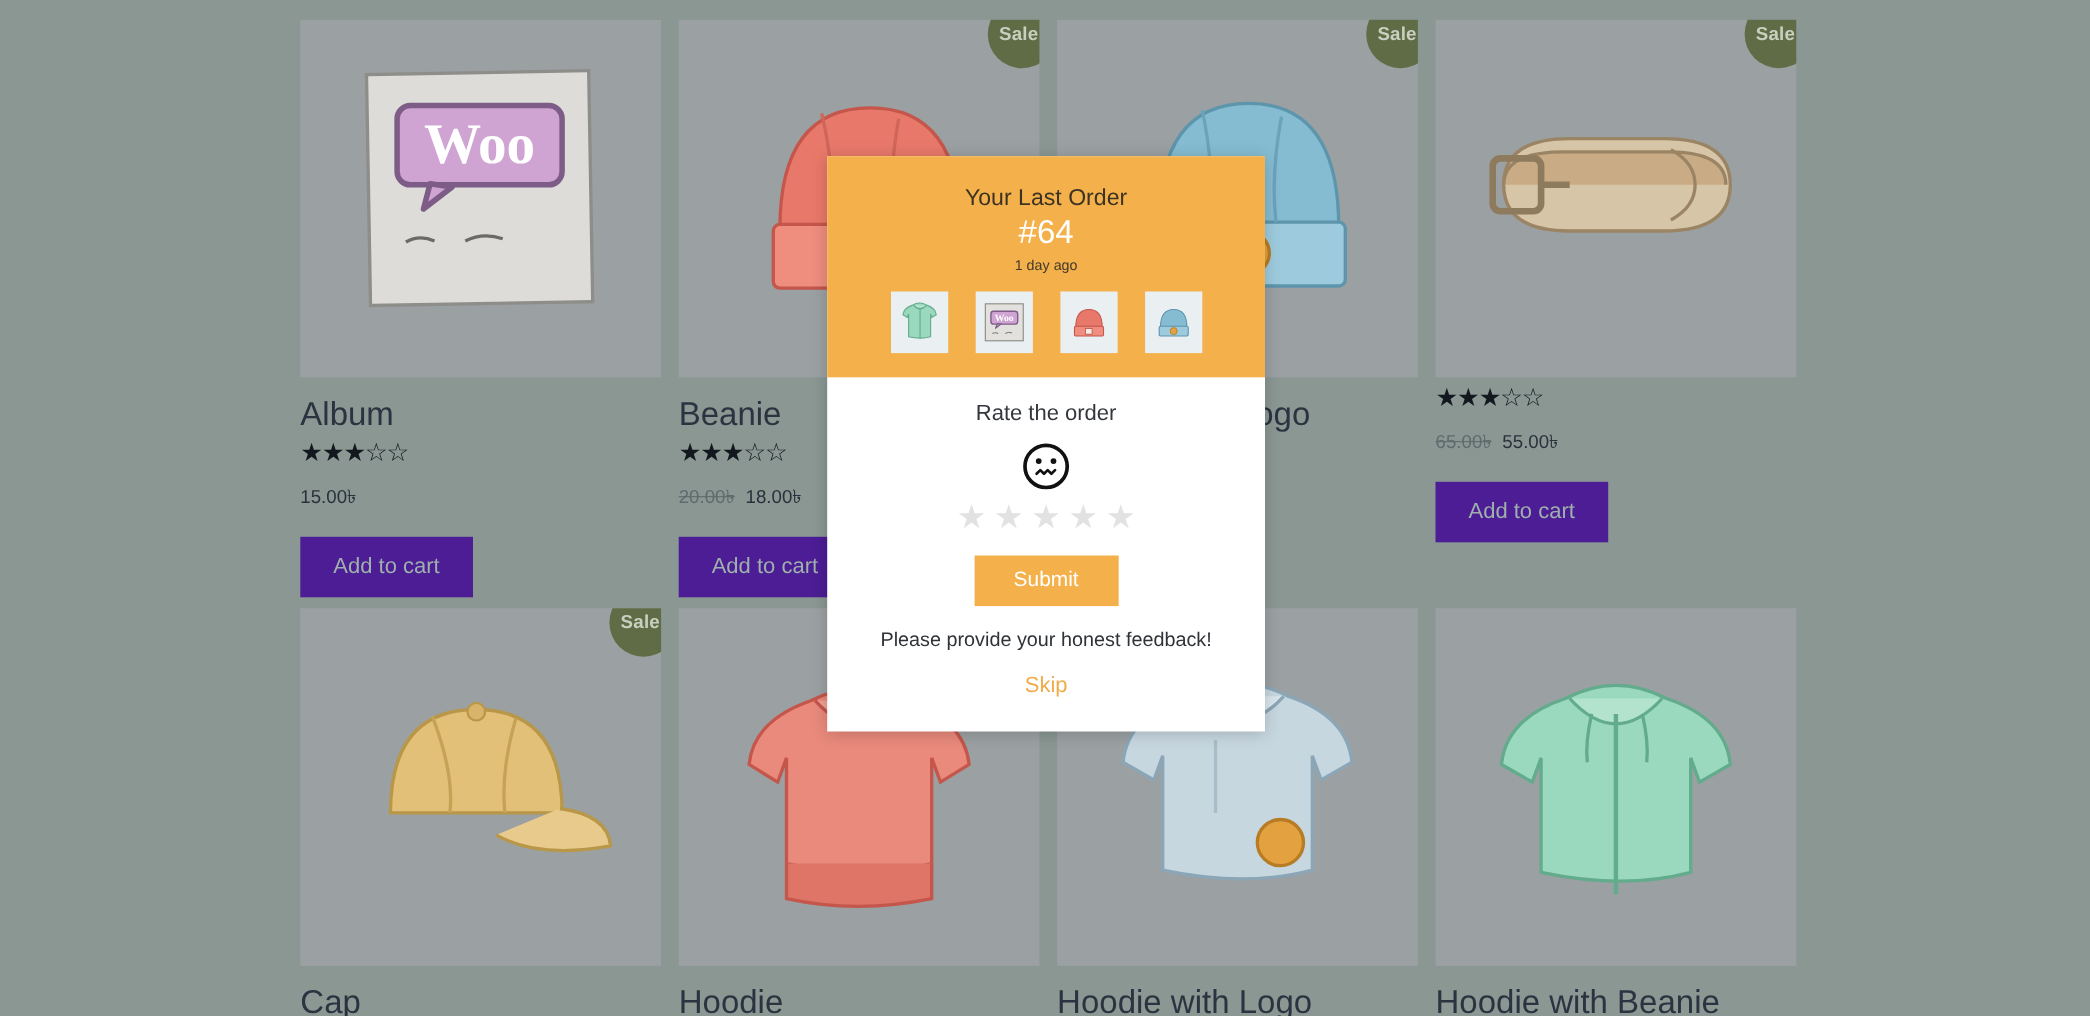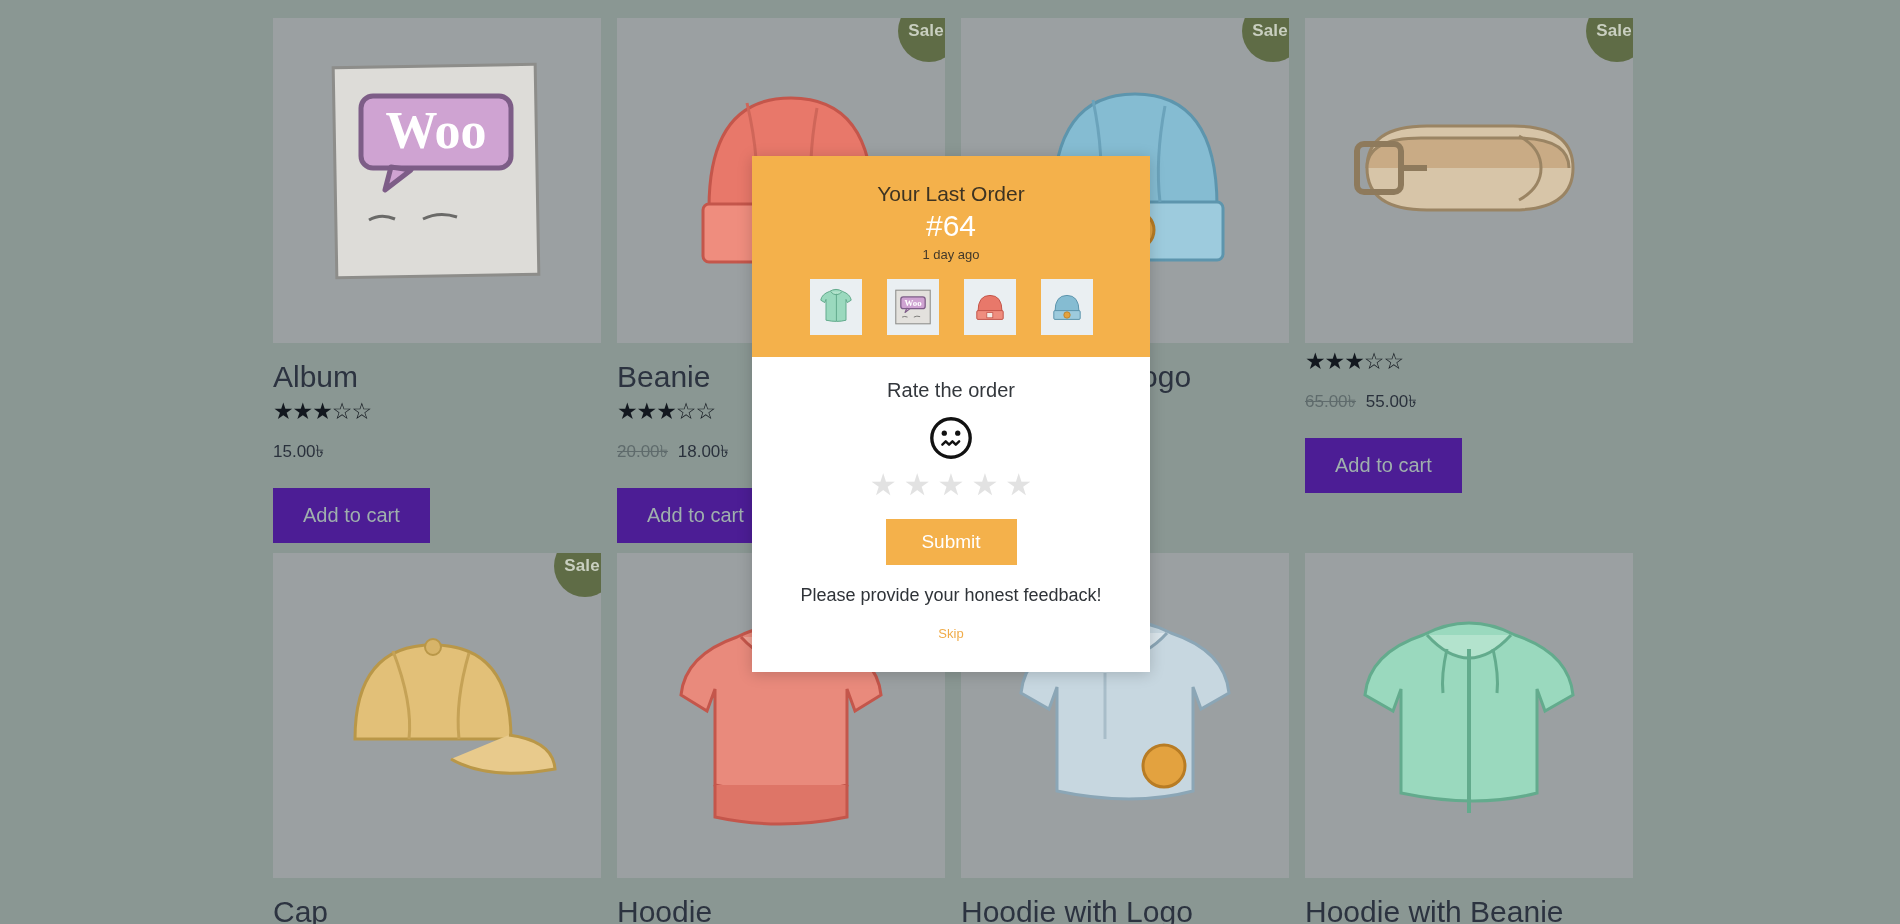--- a/index.html
+++ b/index.html
@@ -98,21 +98,21 @@
     padding: 16px 30px;
     border: none;
     cursor: pointer;
     font-family: "Liberation Sans", sans-serif;
   }
 
   
   #modal {
     position: absolute;
     left: 752px;
-    top: 156px;
+    top: 142px;
     width: 398px;
     background: #ffffff;
     z-index: 50;
     box-shadow: 0 2px 14px rgba(0,0,0,.18);
   }
   .modal-head {
     background: #f4b14b;
     padding: 26px 22px 22px 22px;
     text-align: center;
   }
@@ -184,21 +184,21 @@
     cursor: pointer;
     font-family: "Liberation Sans", sans-serif;
   }
   .hint {
     margin-top: 20px;
     font-size: 18px;
     color: #2f3338;
   }
   .skip {
     margin-top: 20px;
-    font-size: 13px;
+    font-size: 20px;
     color: #f0ac4a;
     cursor: pointer;
     display: inline-block;
   }
 </style>
 </head>
 <body>
 
 <div id="shop">
   <div class="grid">

